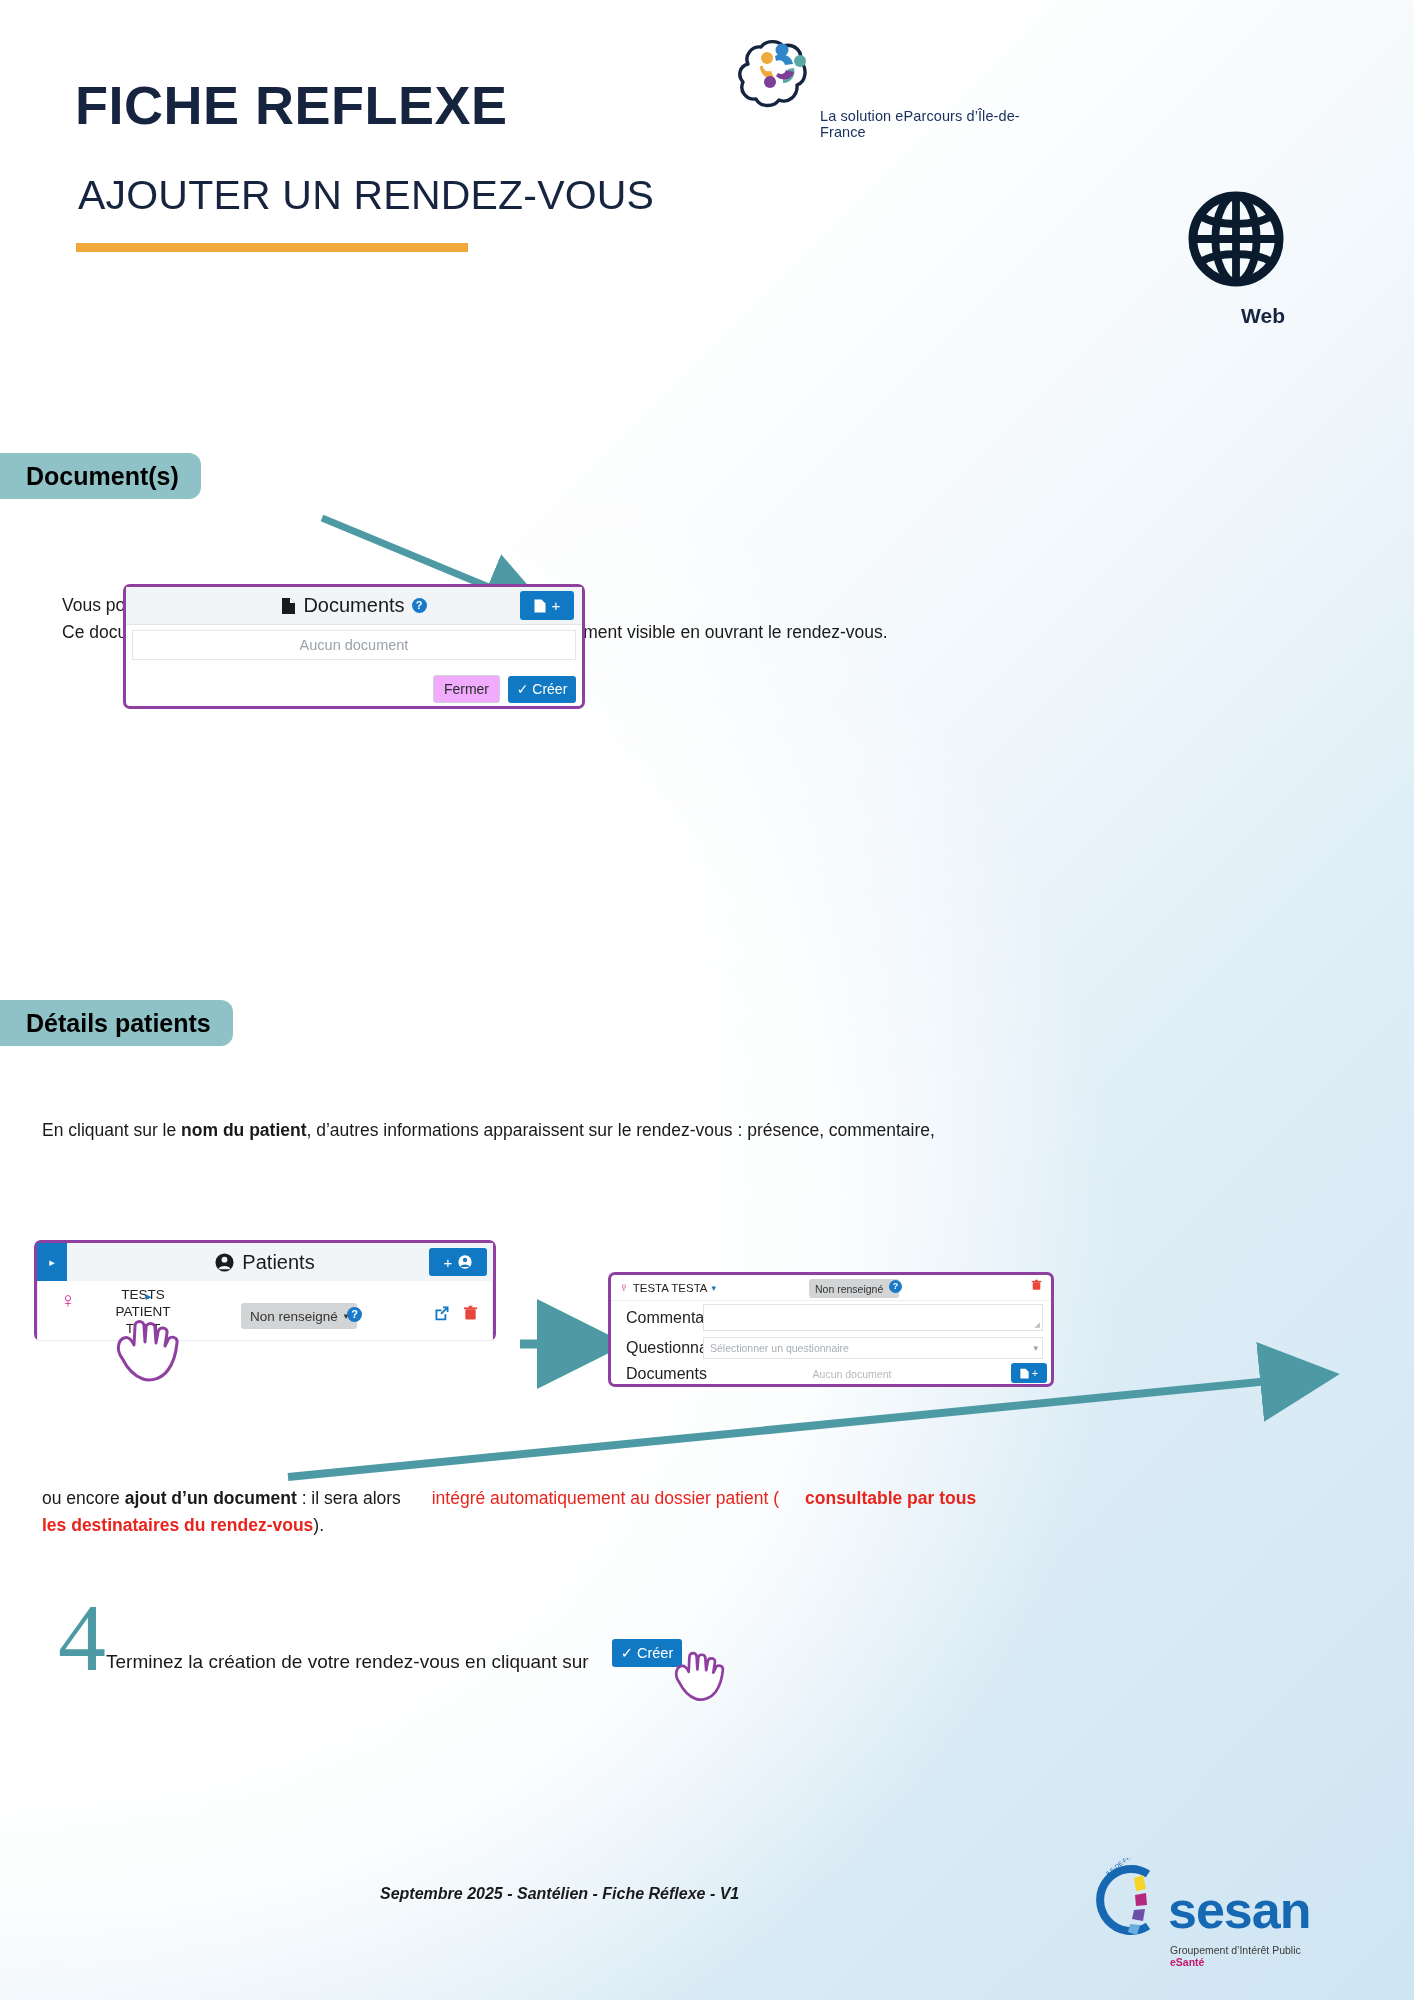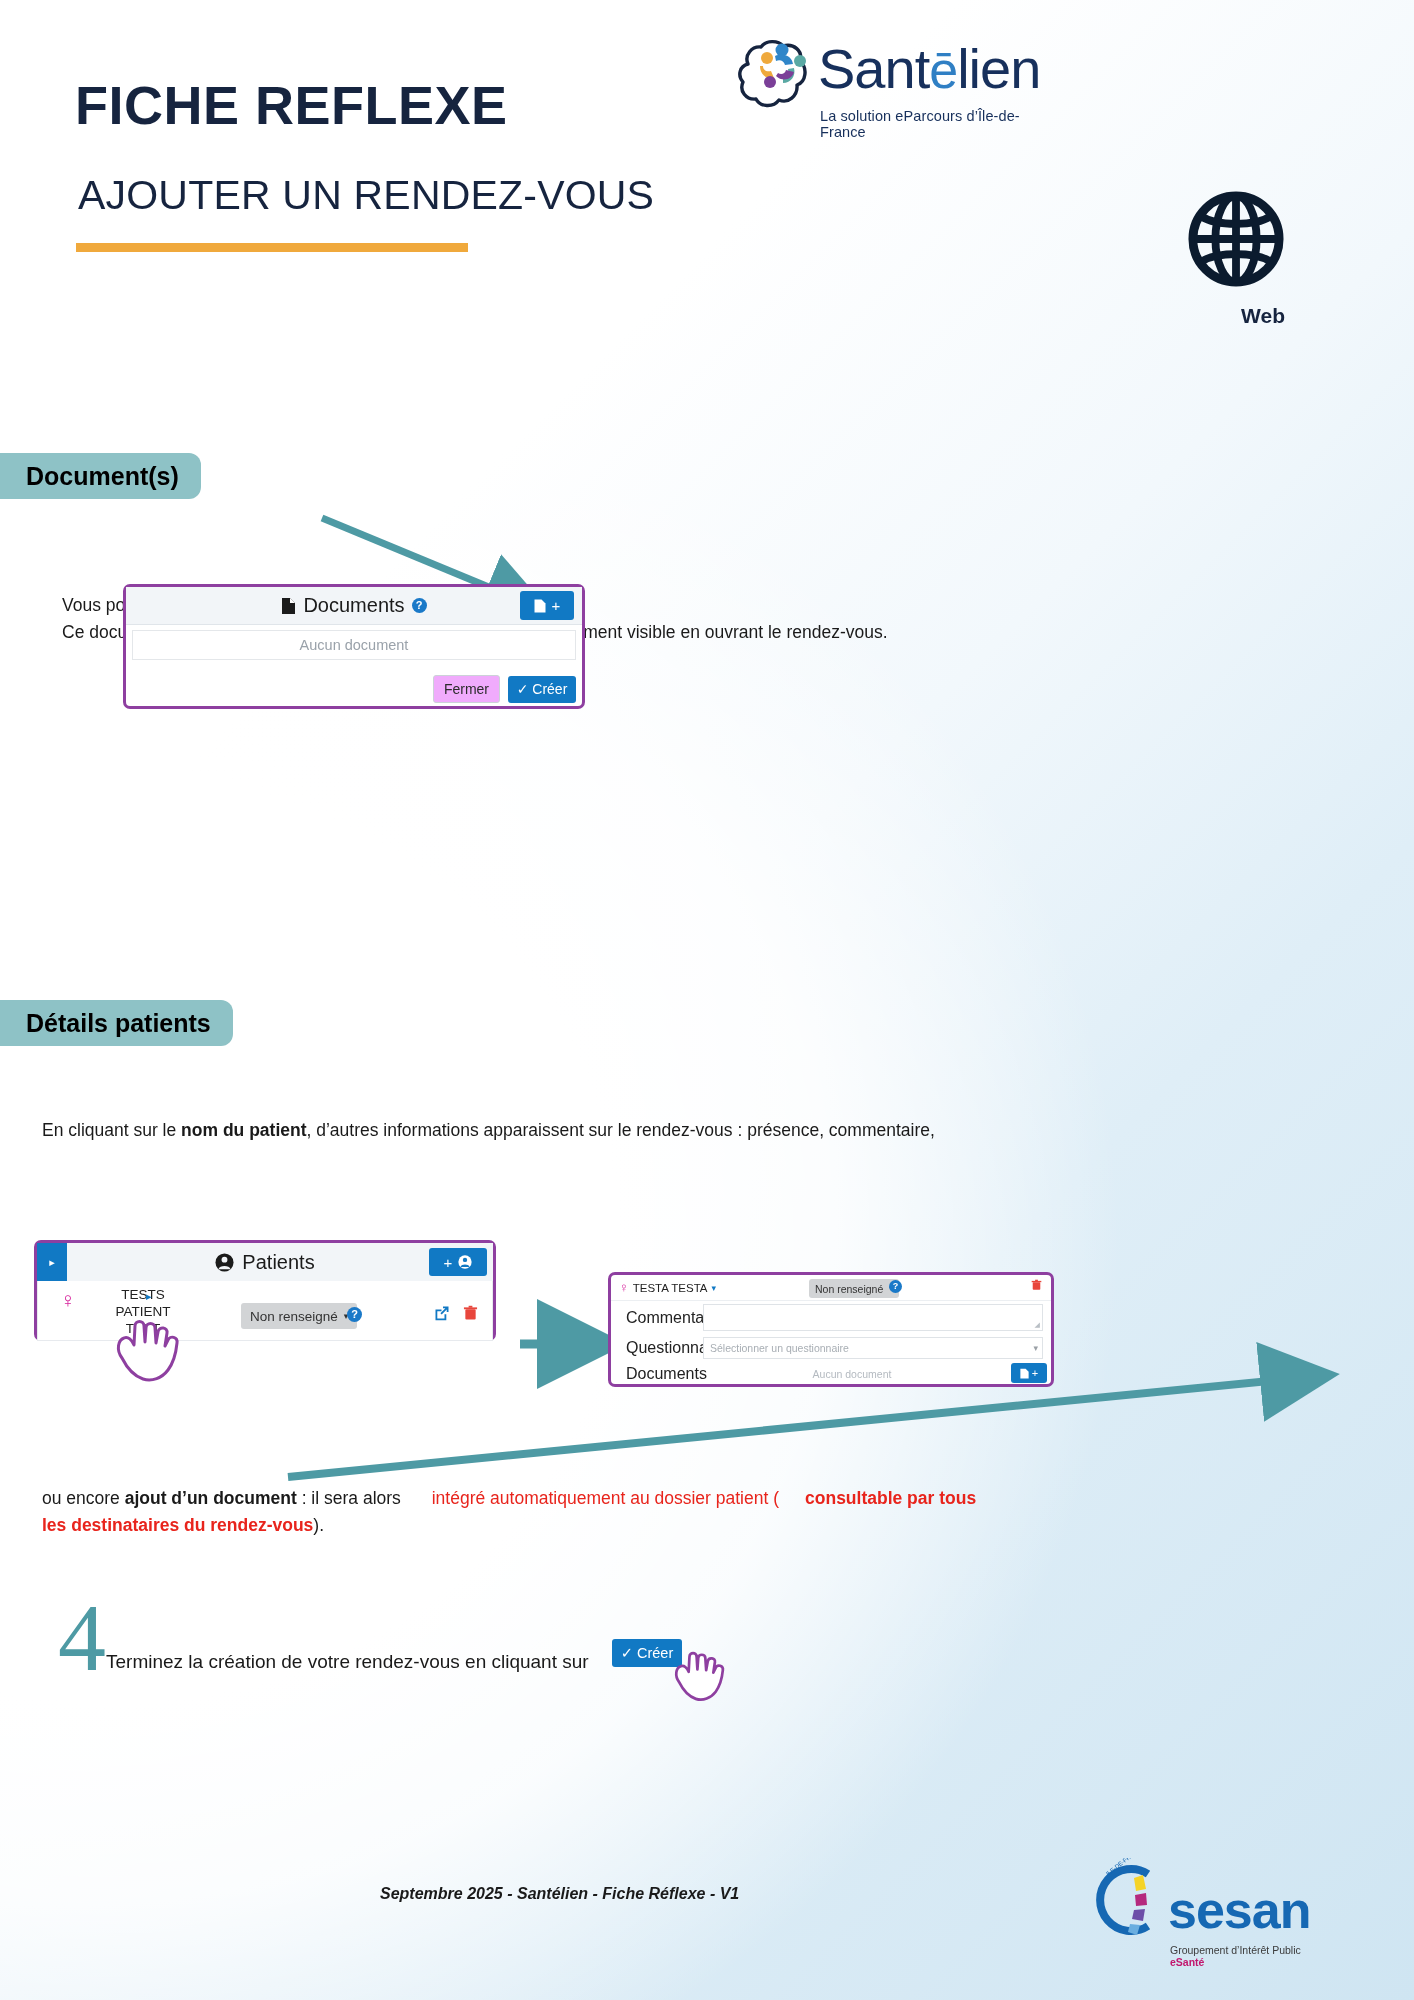--- a/index.html
+++ b/index.html
@@ -198,21 +198,20 @@
       <circle cx="37" cy="28" r="6" fill="#efa93c"></circle>
       <path d="M30 36 C30 44 36 50 44 48 L41 41 C36 42 33 40 33 36 Z" fill="#efa93c"></path>
       <circle cx="52" cy="20" r="6.5" fill="#2f86c9"></circle>
       <path d="M45 26 C53 22 62 26 63 34 L55 35 C54 31 50 29 46 31 Z" fill="#2f86c9"></path>
       <circle cx="70" cy="31" r="6" fill="#5aa9a4"></circle>
       <path d="M64 38 C66 46 61 53 53 53 L53 45 C57 45 59 42 58 39 Z" fill="#5aa9a4"></path>
       <circle cx="40" cy="52" r="6" fill="#7b3f98"></circle>
       <path d="M46 46 C52 52 62 50 64 42 L56 40 C55 44 51 45 48 43 Z" fill="#7b3f98"></path>
     </g>
   </svg>
-  <div class="logo-word"><span>Sant</span><span class="lite" style="font-size:52px;">ē</span><span>lien</span></div>
   <div class="logo-tag">La solution eParcours d’Île-de-France</div>
 </div>
 
 <div class="globe-wrap">
   <svg width="98" height="98" viewBox="0 0 100 100">
     <circle cx="50" cy="50" r="44" fill="none" stroke="#0b1b2e" stroke-width="9"></circle>
     <ellipse cx="50" cy="50" rx="21" ry="44" fill="none" stroke="#0b1b2e" stroke-width="8"></ellipse>
     <line x1="50" y1="6" x2="50" y2="94" stroke="#0b1b2e" stroke-width="8"></line>
     <line x1="8" y1="50" x2="92" y2="50" stroke="#0b1b2e" stroke-width="8"></line>
     <path d="M15 27 C30 37 70 37 85 27" fill="none" stroke="#0b1b2e" stroke-width="8"></path>

